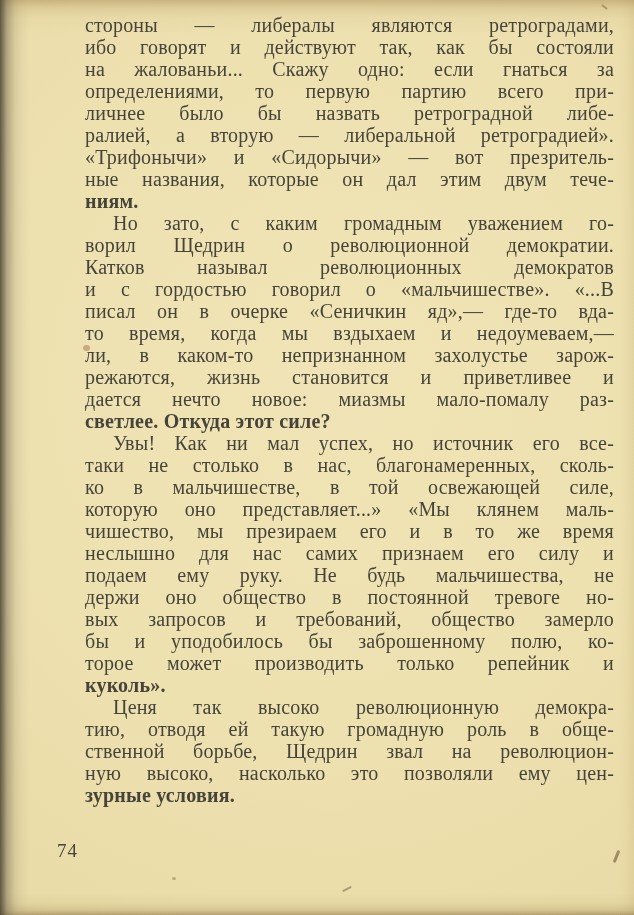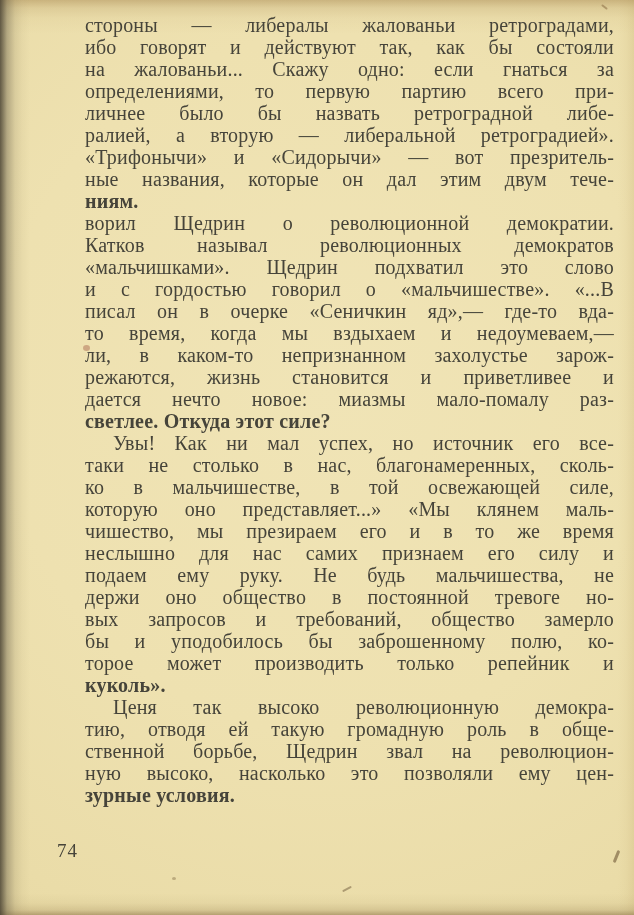--- a/index.html
+++ b/index.html
@@ -108,32 +108,32 @@
     border-radius: 1px;
     background: rgba(130, 100, 60, 0.5);
     transform: rotate(38deg);
   }
 </style>
 </head>
 <body>
 
 <div class="page">
   <div class="text-block">
-      <div class="line">стороны — либералы жалованьи ретроградами,</div>
+      <div class="line">стороны — либералы являются ретроградами,</div>
       <div class="line">ибо говорят и действуют так, как бы состояли</div>
       <div class="line">на жалованьи... Скажу одно: если гнаться за</div>
       <div class="line">определениями, то первую партию всего при-</div>
       <div class="line">личнее было бы назвать ретроградной либе-</div>
       <div class="line">ралией, а вторую — либеральной ретроградией».</div>
       <div class="line">«Трифонычи» и «Сидорычи» — вот презритель-</div>
       <div class="line">ные названия, которые он дал этим двум тече-</div>
       <div class="line para-end">ниям.</div>
+      <div class="line indent">Но зато, с каким громадным уважением го-</div>
       <div class="line">ворил Щедрин о революционной демократии.</div>
       <div class="line">Катков называл революционных демократов</div>
-      <div class="line">«мальчишками». Щедрин подхватил это слово</div>
       <div class="line">и с гордостью говорил о «мальчишестве». «...В</div>
       <div class="line">писал он в очерке «Сеничкин яд»,— где-то вда-</div>
       <div class="line">то время, когда мы вздыхаем и недоумеваем,—</div>
       <div class="line">ли, в каком-то непризнанном захолустье зарож-</div>
       <div class="line">режаются, жизнь становится и приветливее и</div>
       <div class="line">дается нечто новое: миазмы мало-помалу раз-</div>
       <div class="line para-end">светлее. Откуда этот силе?</div>
       <div class="line indent">Увы! Как ни мал успех, но источник его все-</div>
       <div class="line">таки не столько в нас, благонамеренных, сколь-</div>
       <div class="line">ко в мальчишестве, в той освежающей силе,</div>

